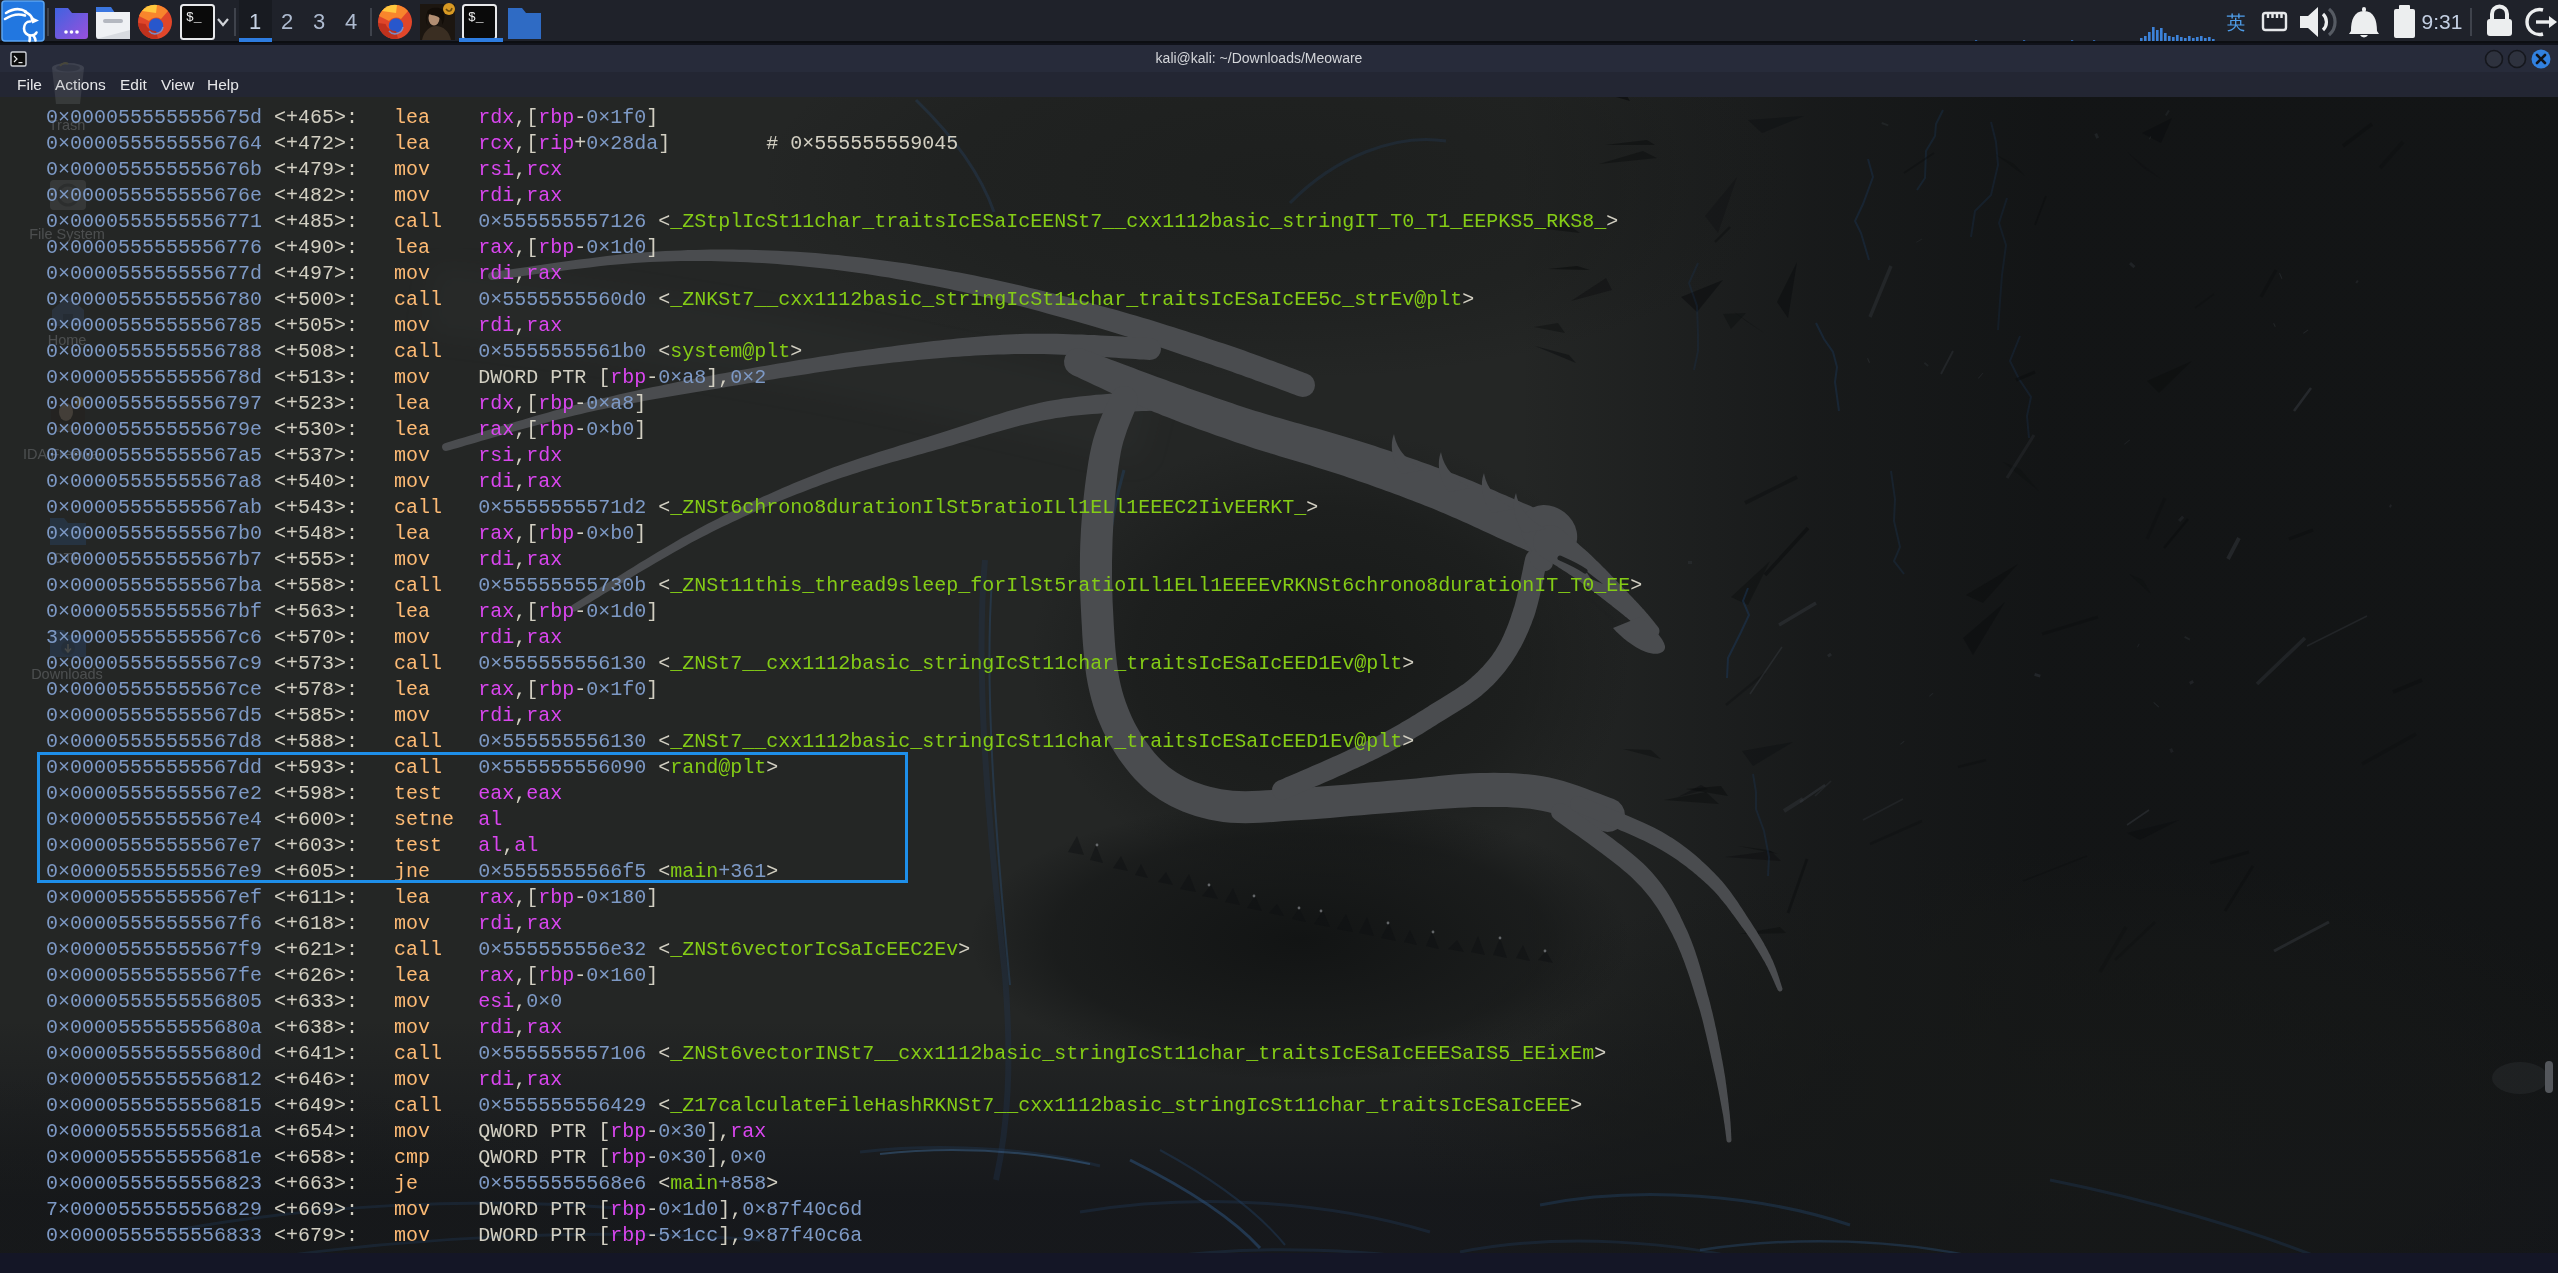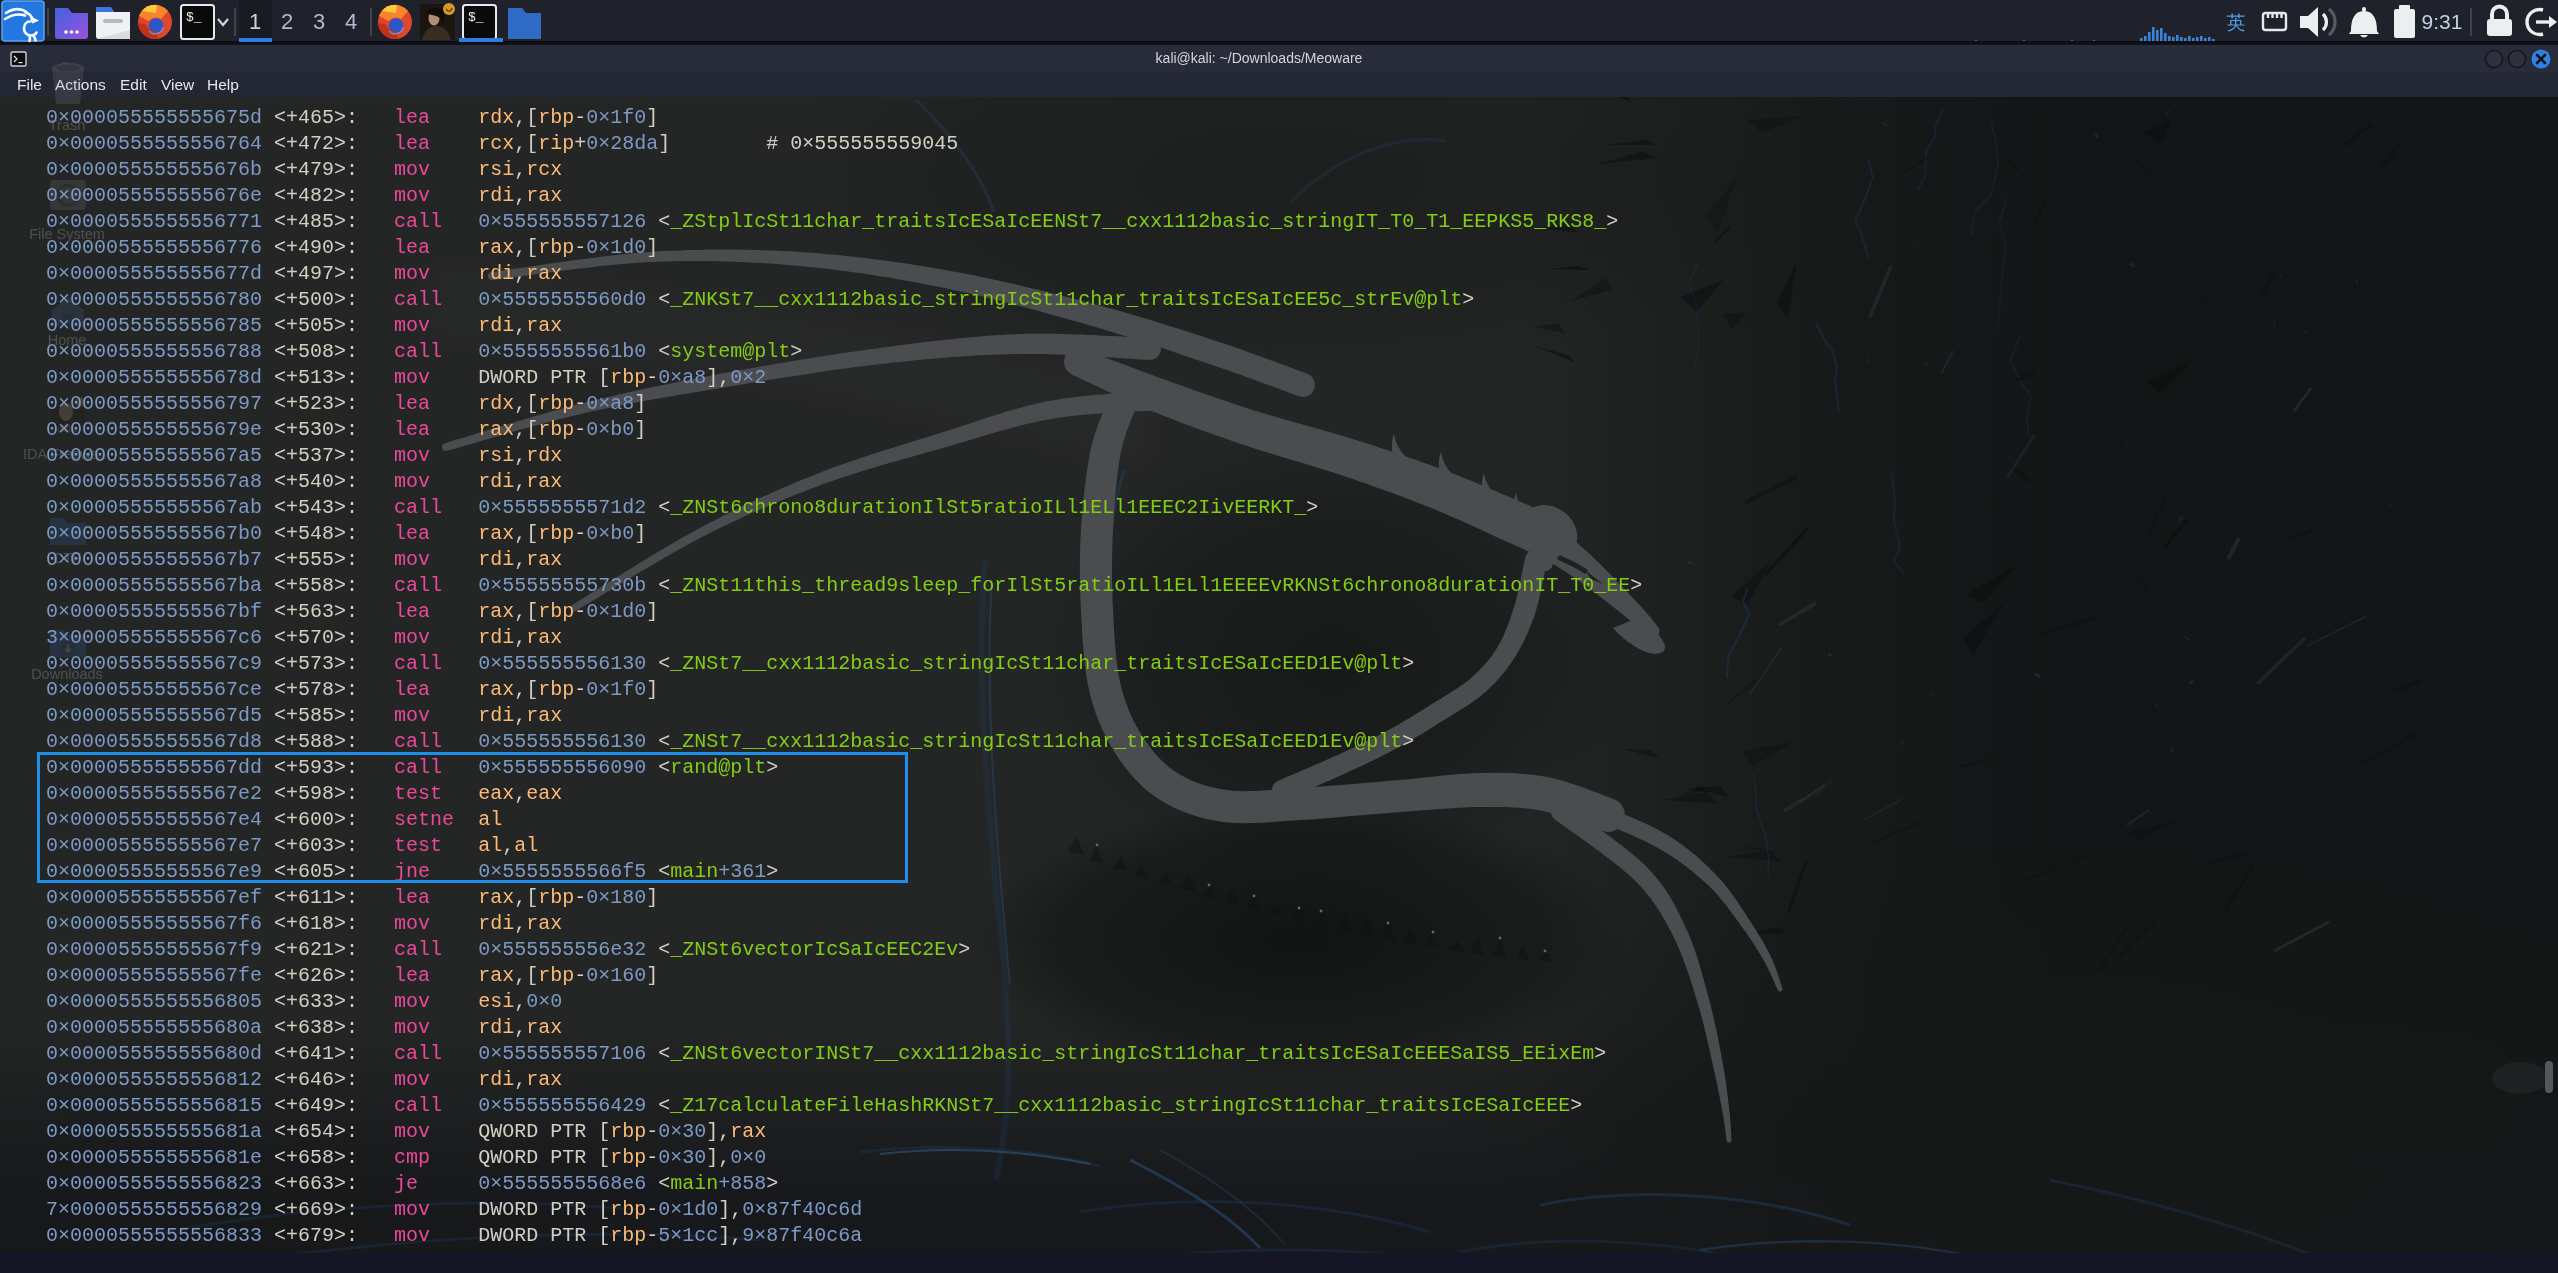--- a/index.html
+++ b/index.html
@@ -6,22 +6,22 @@
 svg { position:absolute; left:0; top:0; }
 pre {
   position:absolute; left:46px; top:105px;
   font-family:"Liberation Mono", monospace;
   font-size:20px; line-height:26px; letter-spacing:0;
   color:#d0cdc0; font-style:normal;
 }
 pre i { font-style:normal; }
 .a { color:#7d99c5; }
 .o { color:#d2cfc2; }
-.m { color:#ec4899; }
-.r { color:#fdba74; }
+.m { color:#fdba74; }
+.r { color:#d946ef; }
 .s { color:#84cc16; }
 #hbox { position:absolute; left:37px; top:752px; width:871px; height:131px; border:3px solid #1e8fea; }
 #thumb { position:absolute; left:2545px; top:1061px; width:8px; height:32px; border-radius:4px; background:#54575c; }
 #botstrip { position:absolute; left:0; top:1253px; width:2558px; height:20px; background:#141626; }
 </style></head>
 <body>
 <div id="root">
 <svg width="2558" height="1273" viewBox="0 0 2558 1273">
 <rect x="0" y="97" width="2558" height="1176" fill="#242625"></rect>
 <g clip-path="url(#termclip)">

